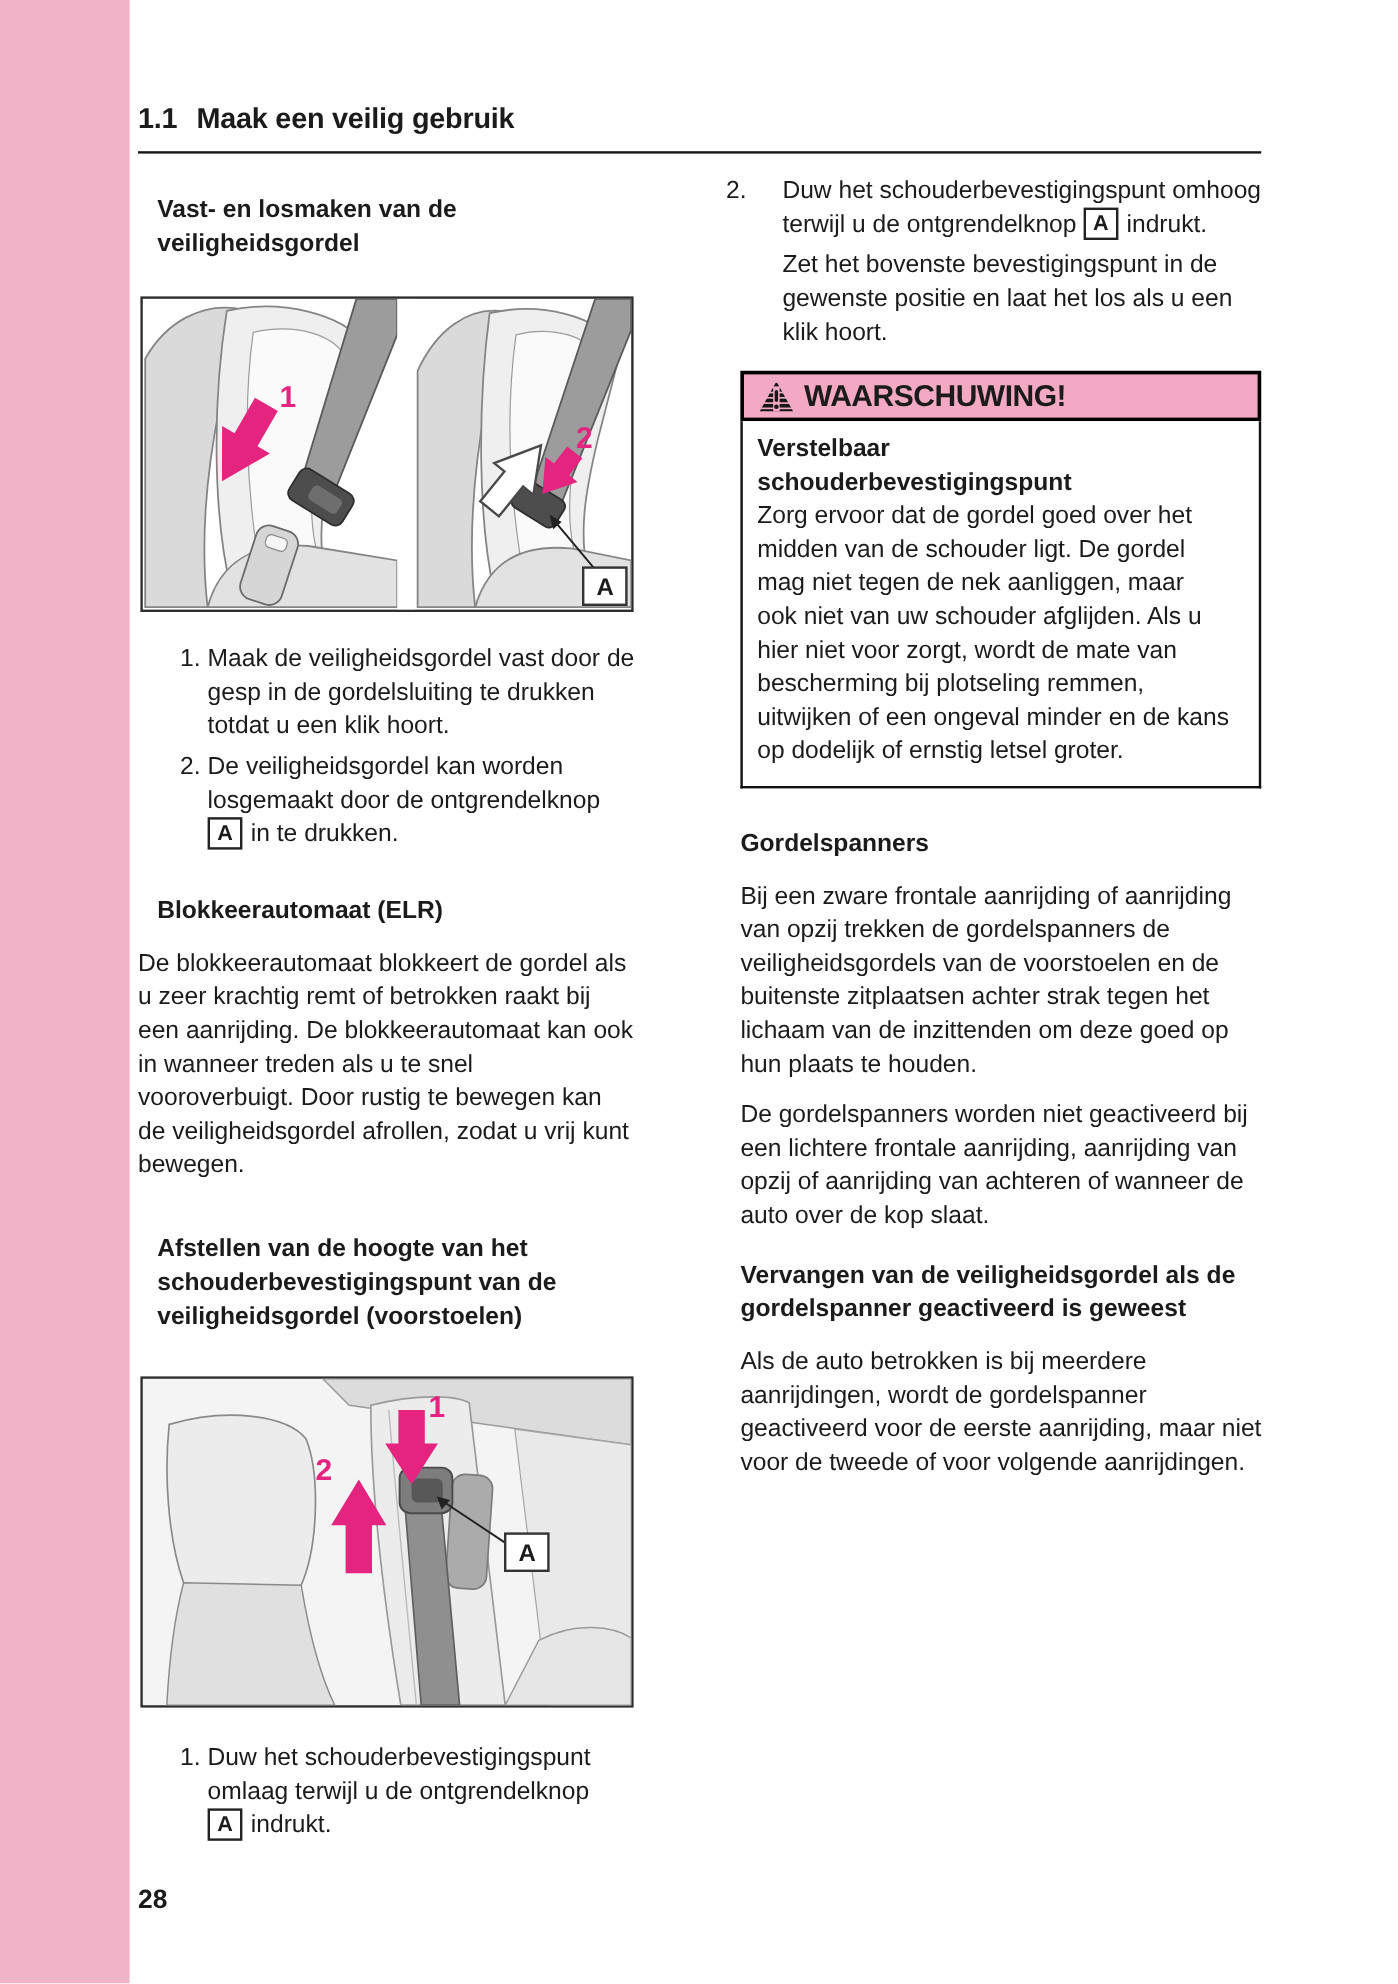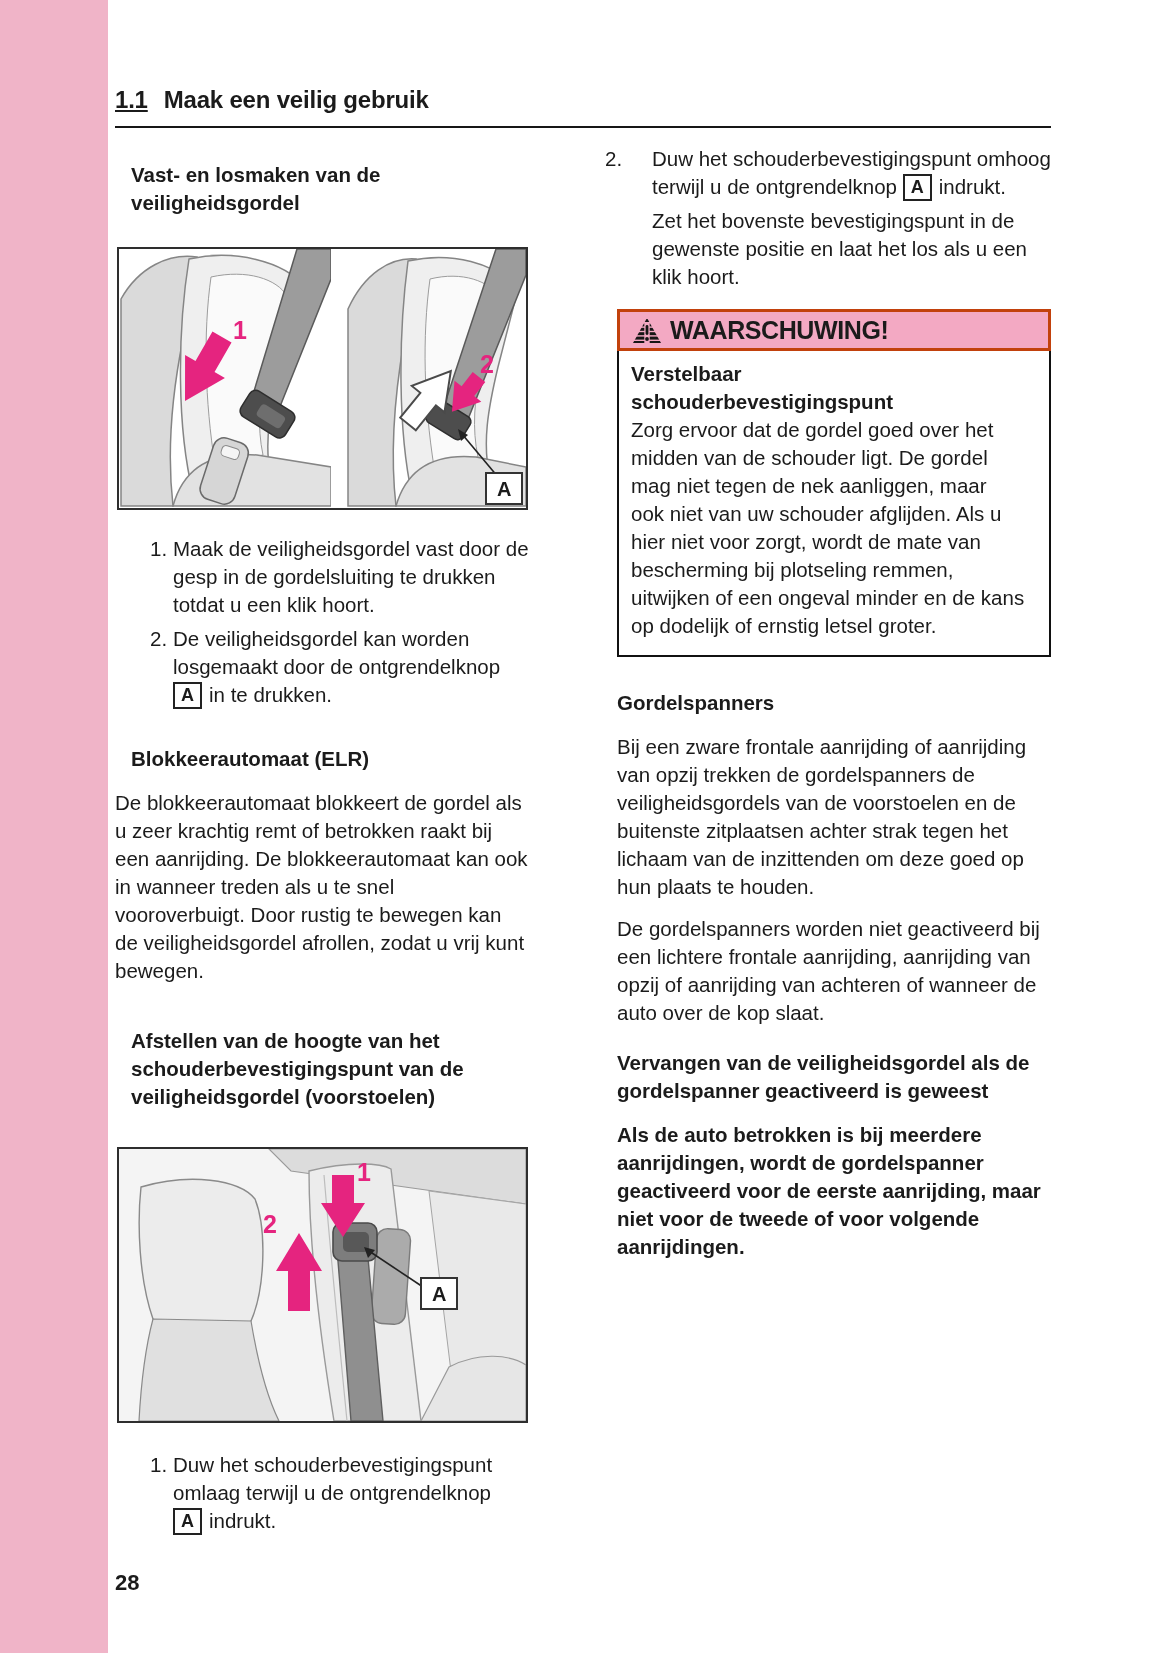--- a/index.html
+++ b/index.html
@@ -7,21 +7,21 @@
     width:1165px;height:1653px;position:relative;background:#ffffff;
     font-family:"Liberation Sans","DejaVu Sans",sans-serif;color:#1b1b1b;
     -webkit-font-smoothing:antialiased;overflow:hidden;
   }
   .sidebar{position:absolute;left:0;top:0;width:108px;height:1653px;background:#f0b4c8;}
   .page-header{
     position:absolute;left:115px;top:86px;width:936px;
     font-size:24px;font-weight:bold;letter-spacing:-0.2px;
     border-bottom:2.5px solid #161616;padding-bottom:12px;
   }
-  .page-header .num{margin-right:16px;text-decoration:underline;}
+  .page-header .num{margin-right:16px;}
   .col{position:absolute;top:145px;font-size:20.5px;line-height:28px;}
   .col-left{left:115px;width:414px;}
   .col-right{left:605px;width:447px;}
   h3{font-size:20.5px;line-height:28px;font-weight:bold;margin:16px;}
   p{margin:0;}
   .col-right p,.col-right h3{margin-left:12px;}
   
   .step{display:flex;align-items:flex-start;}
   .col-left .step{margin-left:35px;}
   .col-left .step .marker{flex:0 0 23px;}
@@ -39,33 +39,33 @@
   .fig-2{margin-top:36px;margin-left:2px;width:411px;height:276px;}
   .steps-block{margin-top:25px;}
   .step + .step{margin-top:6px;}
   .h-elr{margin-top:36px;}
   .p-elr{margin-top:16px;}
   .h-afstellen{margin-top:42px;}
   .step-last{margin-top:28px;}
   
   .warn{margin-left:12px;margin-top:18px;width:434px;box-sizing:border-box;}
   .warn-head{
-    display:flex;align-items:center;border:3px solid #c2410c;background:#f3a9c3;
+    display:flex;align-items:center;border:3px solid #000000;background:#f3a9c3;
     padding:4px 10px 4px 12px;box-sizing:border-box;
   }
   .warn-head .wtitle{font-weight:bold;font-size:25px;letter-spacing:-0.4px;margin-left:8px;}
   .warn-body{
     border:2px solid #111;border-top:none;padding:9px 24px 15px 12px;box-sizing:border-box;background:#fff;
   }
   .warn-sub{font-weight:bold;max-width:340px;}
   .h-gordel{margin-top:32px;}
   .p-gordel1{margin-top:16px;}
   .p-gordel2{margin-top:14px;}
   .h-vervangen{margin-top:22px;}
-  .p-vervangen{margin-top:14px;font-weight:bold;}
+  .p-vervangen{margin-top:14px;}
   .page-number{position:absolute;left:115px;top:1570px;font-size:22px;font-weight:bold;}
   svg{display:block;}
   .fig svg text.pk{fill:#e5247f;font-size:25px;font-weight:600;font-family:"Liberation Sans",sans-serif;}
   .fig svg text.al{fill:#1b1b1b;font-size:20px;font-weight:bold;font-family:"Liberation Sans",sans-serif;}
 </style>
 </head>
 <body>
 
 <div class="sidebar"></div>
 

